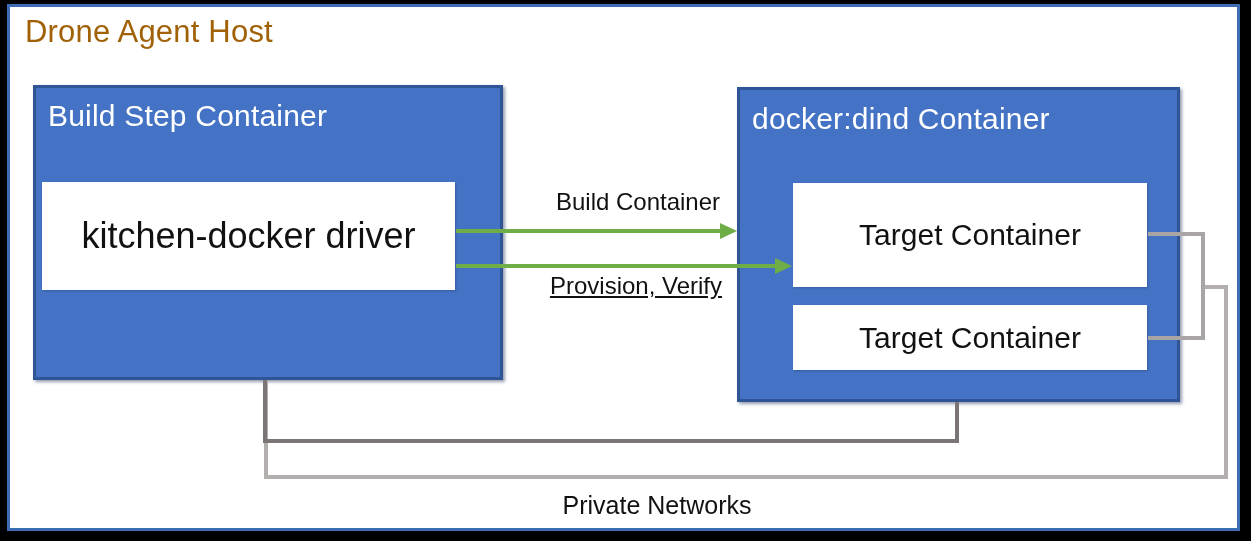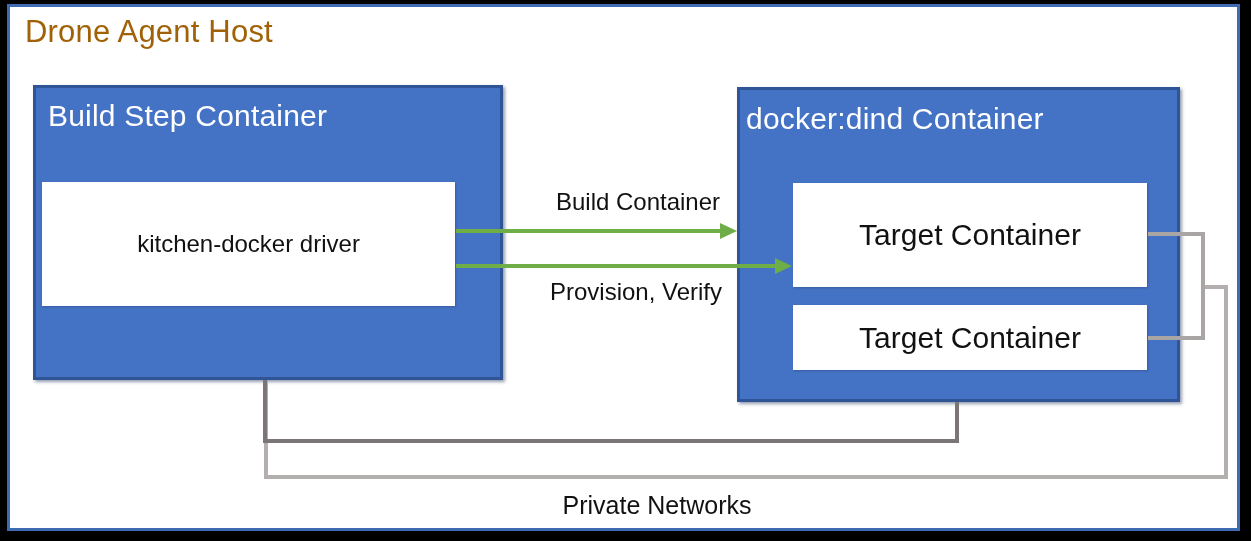--- a/index.html
+++ b/index.html
@@ -18,33 +18,33 @@
   .blue-box{
     position:absolute;background:#4472C4;border:3px solid #2F5597;
     box-sizing:border-box;box-shadow:2px 2px 3px rgba(20,40,80,0.45);z-index:1;
   }
   .blue-box .hdr{
     color:#ffffff;font-size:30px;font-weight:400;letter-spacing:0.2px;
   }
   .bsc{left:33px;top:85px;width:470px;height:295px;}
   .bsc .hdr{padding:11px 0 0 12px;}
   .dind{left:737px;top:87px;width:443px;height:315px;}
-  .dind .hdr{padding:12px 0 0 6px;}
+  .dind .hdr{padding:12px 0 0 12px;}
   .white-box{
     position:absolute;background:#ffffff;display:flex;align-items:center;justify-content:center;
     color:#111111;z-index:2;box-shadow:1px 1px 2px rgba(0,0,0,0.18);
   }
-  .kd{left:42px;top:182px;width:413px;height:124px;font-size:24px;}
+  .kd{left:42px;top:182px;width:413px;height:108px;font-size:36px;}
   .t1{left:793px;top:183px;width:354px;height:104px;font-size:30px;}
   .t2{left:793px;top:305px;width:354px;height:65px;font-size:30px;}
   .flow-label{
     position:absolute;color:#111111;font-size:24px;text-align:center;z-index:3;margin-left:37px;
   }
   .lbl-build{left:456px;top:188px;width:290px;}
-  .lbl-provision{left:454px;top:278px;width:290px;}
+  .lbl-provision{left:454px;top:272px;width:290px;text-decoration:underline;}
   .lbl-pn{left:460px;top:491px;width:320px;font-size:25px;}
   svg.wires{position:absolute;left:0;top:0;width:1251px;height:541px;z-index:5;pointer-events:none;}
 </style>
 </head>
 <body>
 
 <div class="stage">
   <div class="panel"></div>
 
   <div class="host-title">Drone Agent Host</div>

